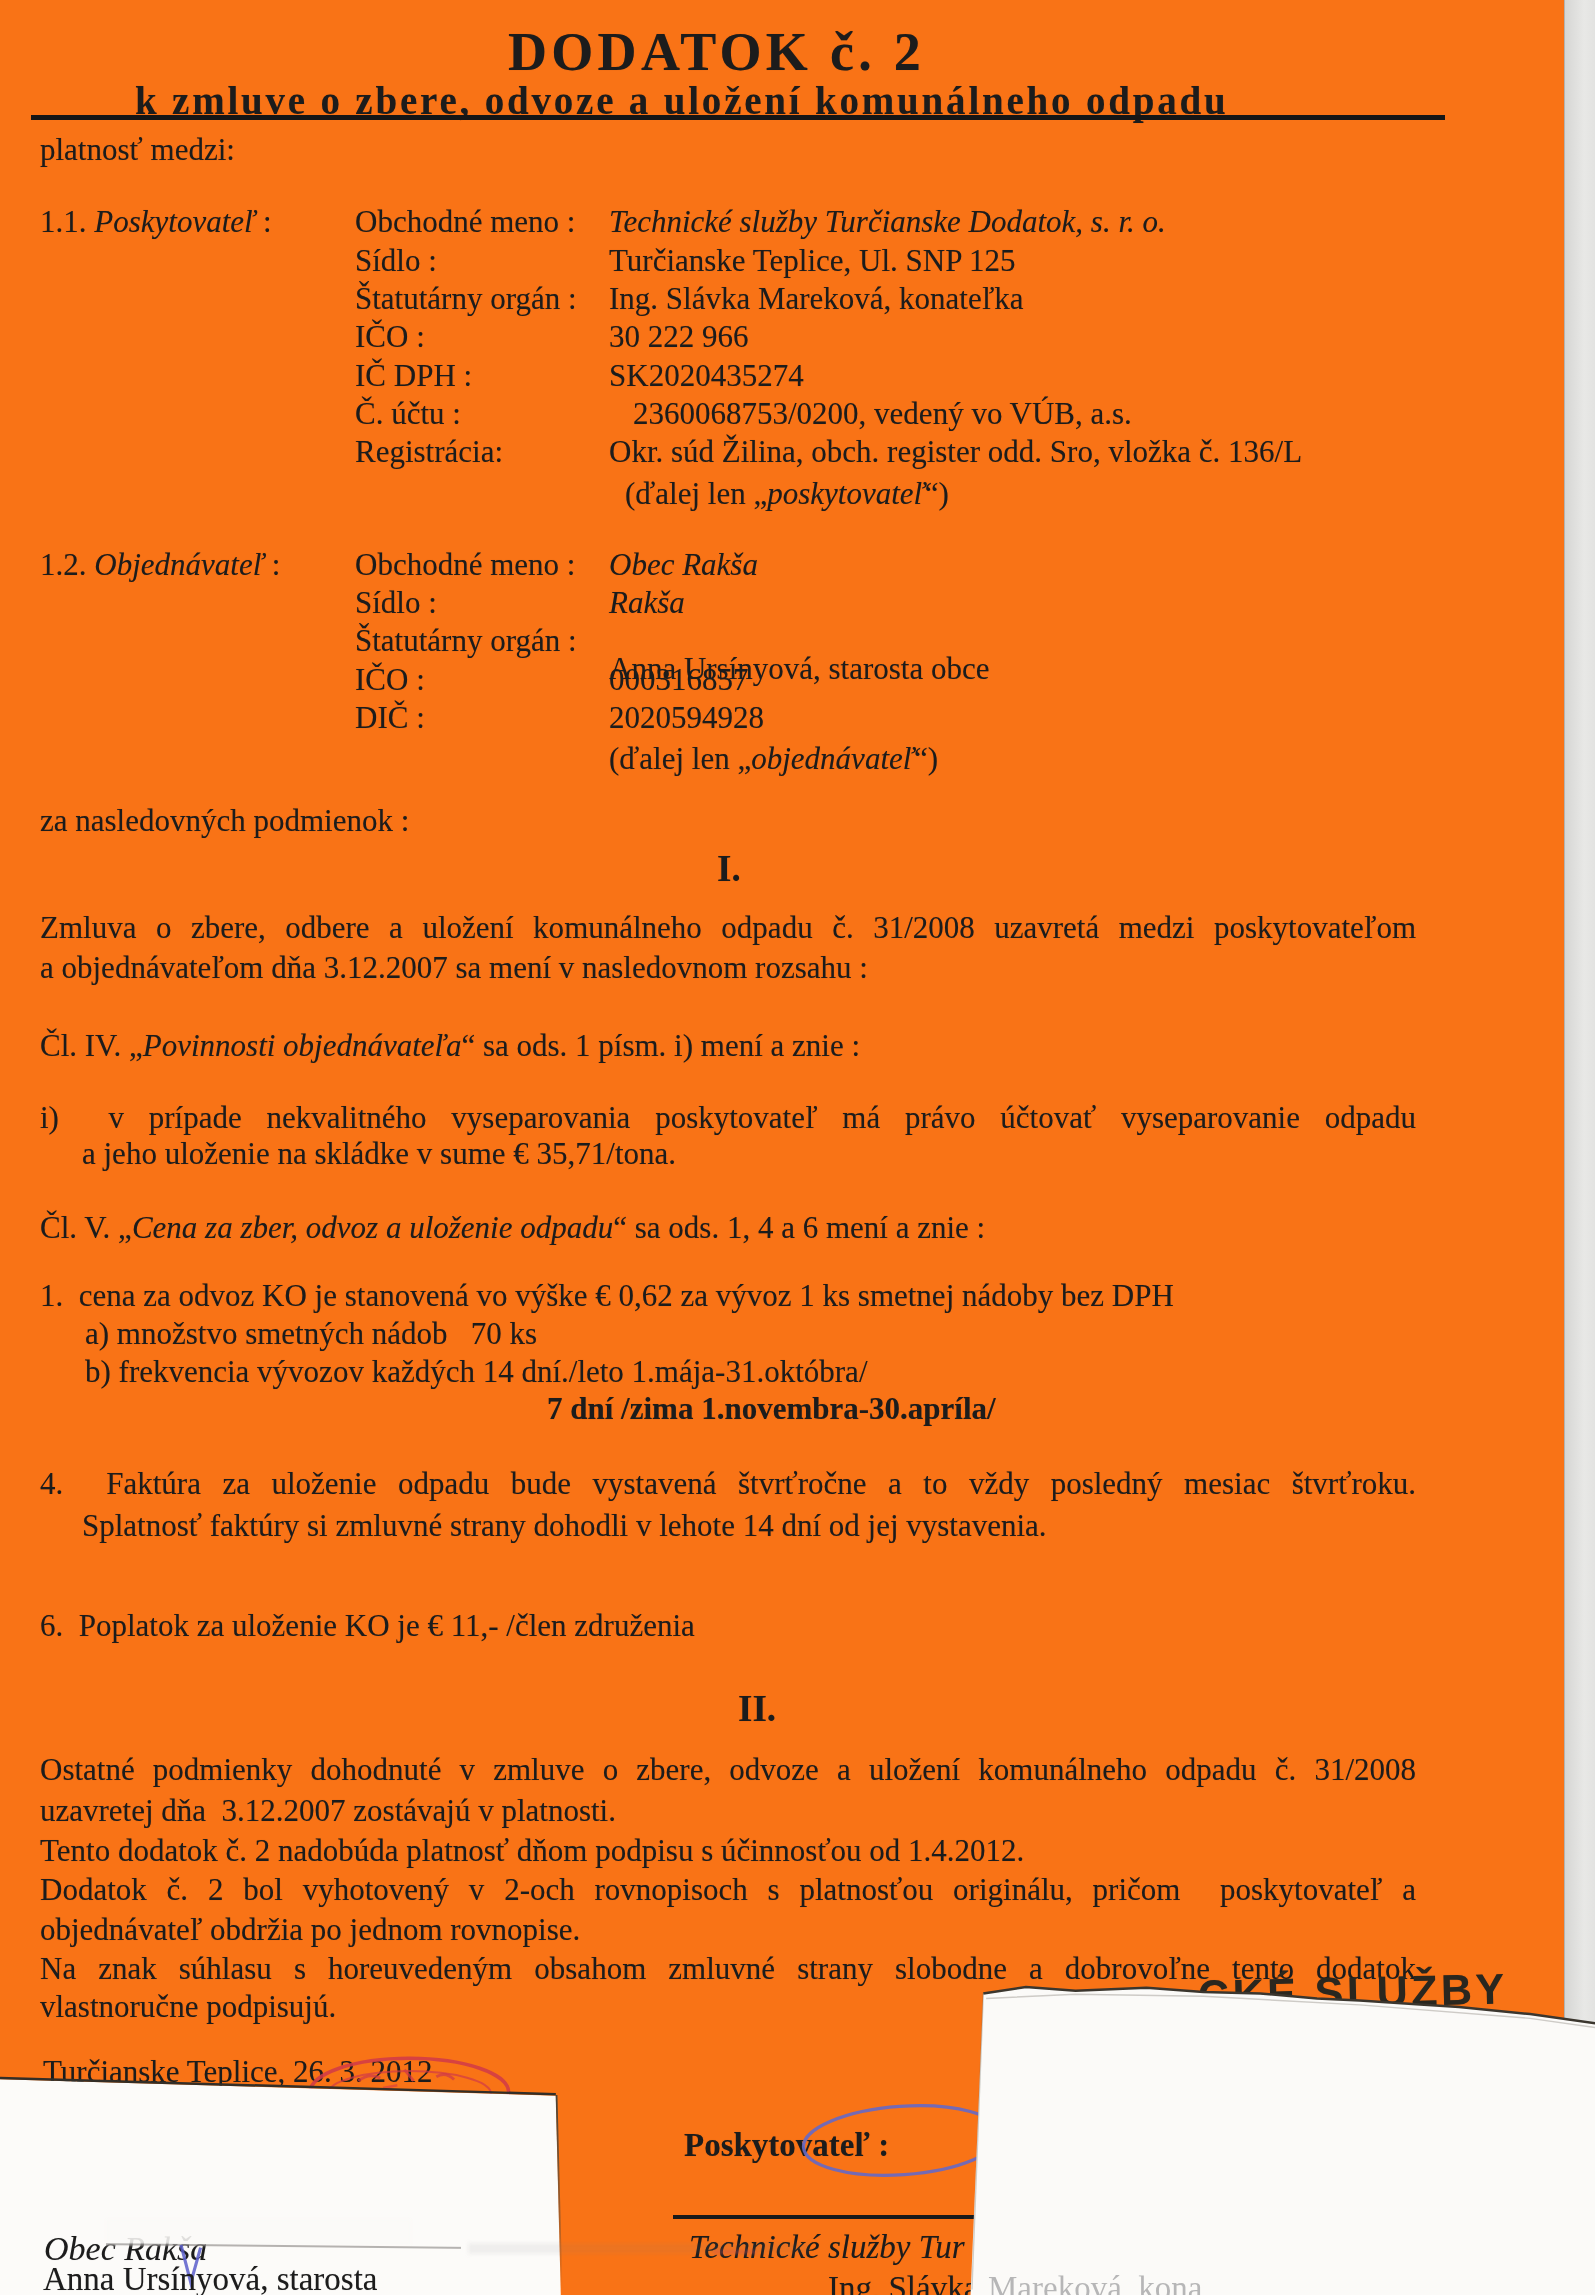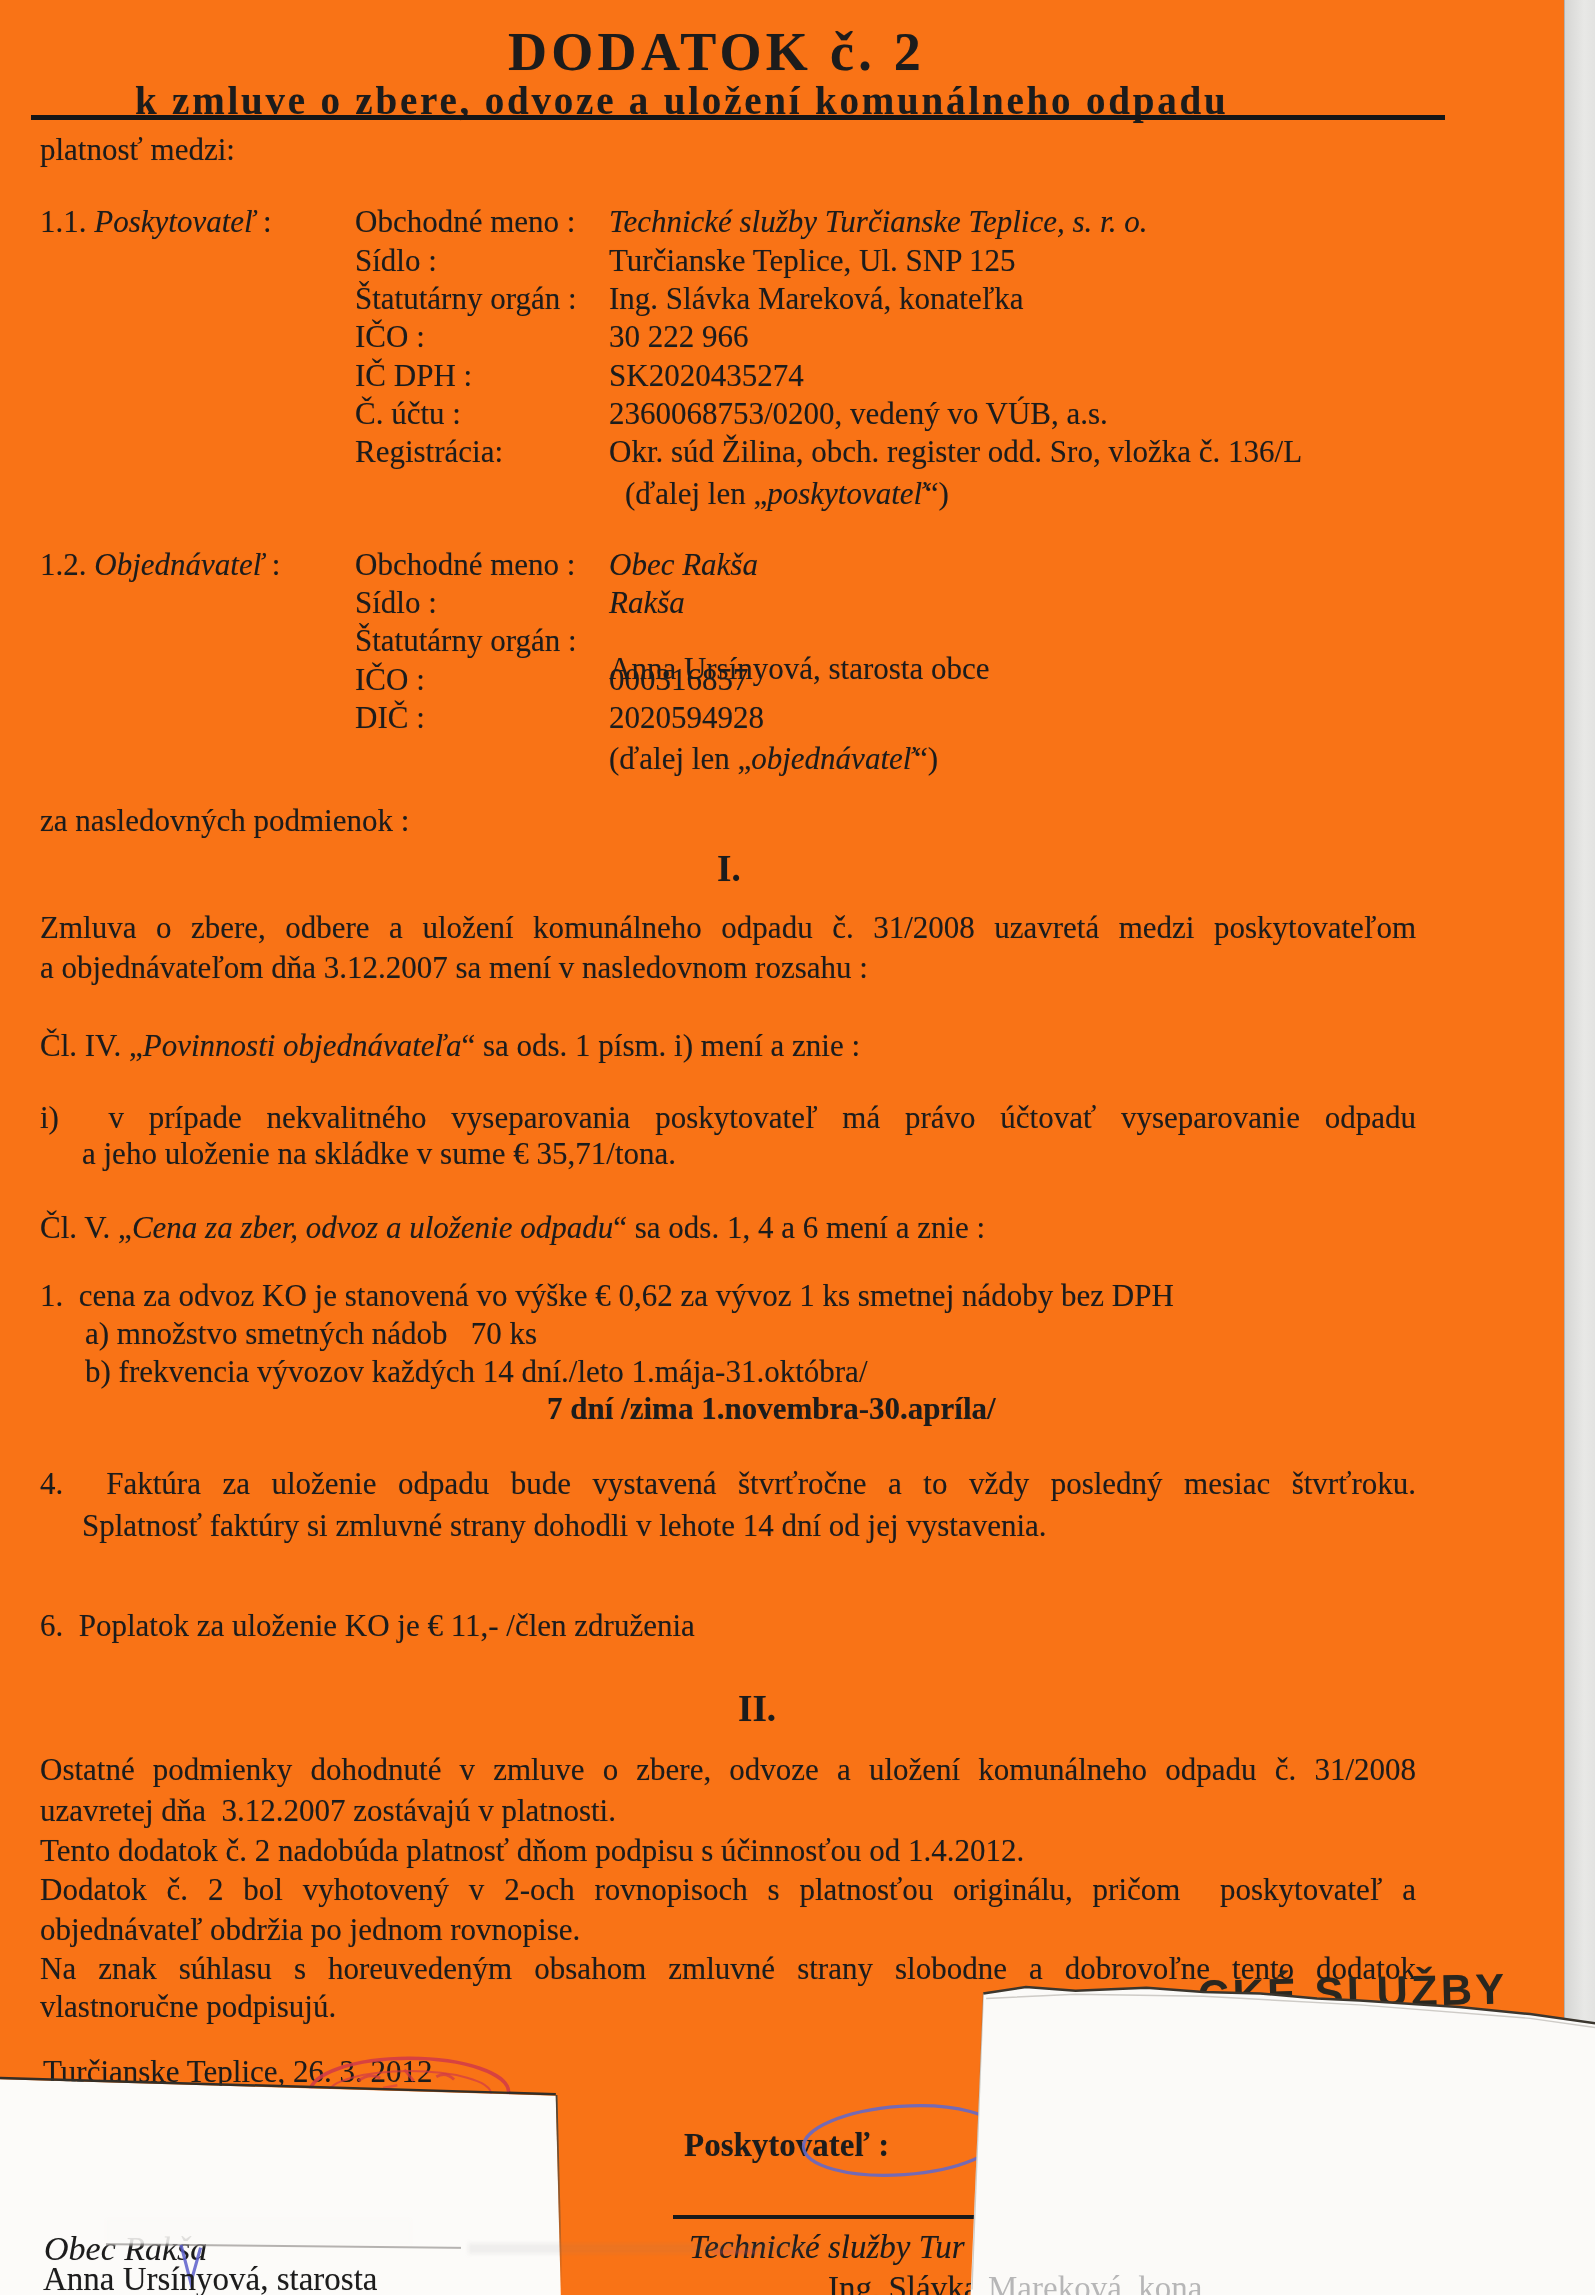--- a/index.html
+++ b/index.html
@@ -48,31 +48,31 @@
 
 <div class="page">
 
   <div class="t title" style="left:508px;top:21px;">DODATOK č. 2</div>
   <div class="t subtitle" style="left:135px;top:79px;">k zmluve o zbere, odvoze a uložení komunálneho odpadu</div>
   <div class="rule"></div>
   <div class="t" style="left:40px;top:132px;">platnosť medzi:</div>
 
   <div class="t" style="left:40px;top:204px;"><span>1.1. </span><span class="bi">Poskytovateľ</span><span> :</span></div>
   <div class="t lbl" style="top:204px;">Obchodné meno :</div>
-  <div class="t val bi" style="top:204px;">Technické služby Turčianske Teplice, s. r. o.</div>
+  <div class="t val bi" style="top:204px;">Technické služby Turčianske Dodatok, s. r. o.</div>
   <div class="t lbl" style="top:243px;">Sídlo :</div>
   <div class="t val" style="top:243px;">Turčianske Teplice, Ul. SNP 125</div>
   <div class="t lbl" style="top:281px;">Štatutárny orgán :</div>
   <div class="t val" style="top:281px;">Ing. Slávka Mareková, konateľka</div>
   <div class="t lbl" style="top:319px;">IČO :</div>
   <div class="t val" style="top:319px;">30 222 966</div>
   <div class="t lbl" style="top:358px;">IČ DPH :</div>
   <div class="t val" style="top:358px;">SK2020435274</div>
   <div class="t lbl" style="top:396px;">Č. účtu :</div>
-  <div class="t val" style="top:396px;">2360068753/0200, vedený vo VÚB, a.s.</div>
+  <div class="t val" style="top:396px;margin-left:24px;">2360068753/0200, vedený vo VÚB, a.s.</div>
   <div class="t lbl" style="top:434px;">Registrácia:</div>
   <div class="t val" style="top:434px;">Okr. súd Žilina, obch. register odd. Sro, vložka č. 136/L</div>
   <div class="t" style="left:625px;top:476px;"><span>(ďalej len „</span><span class="bi">poskytovateľ</span><span>“)</span></div>
 
   <div class="t" style="left:40px;top:547px;"><span>1.2. </span><span class="bi">Objednávateľ</span><span> :</span></div>
   <div class="t lbl" style="top:547px;">Obchodné meno :</div>
   <div class="t val bi" style="top:547px;">Obec Rakša</div>
   <div class="t lbl" style="top:585px;">Sídlo :</div>
   <div class="t val bi" style="top:585px;">Rakša</div>
   <div class="t lbl" style="top:623px;">Štatutárny orgán :</div>

